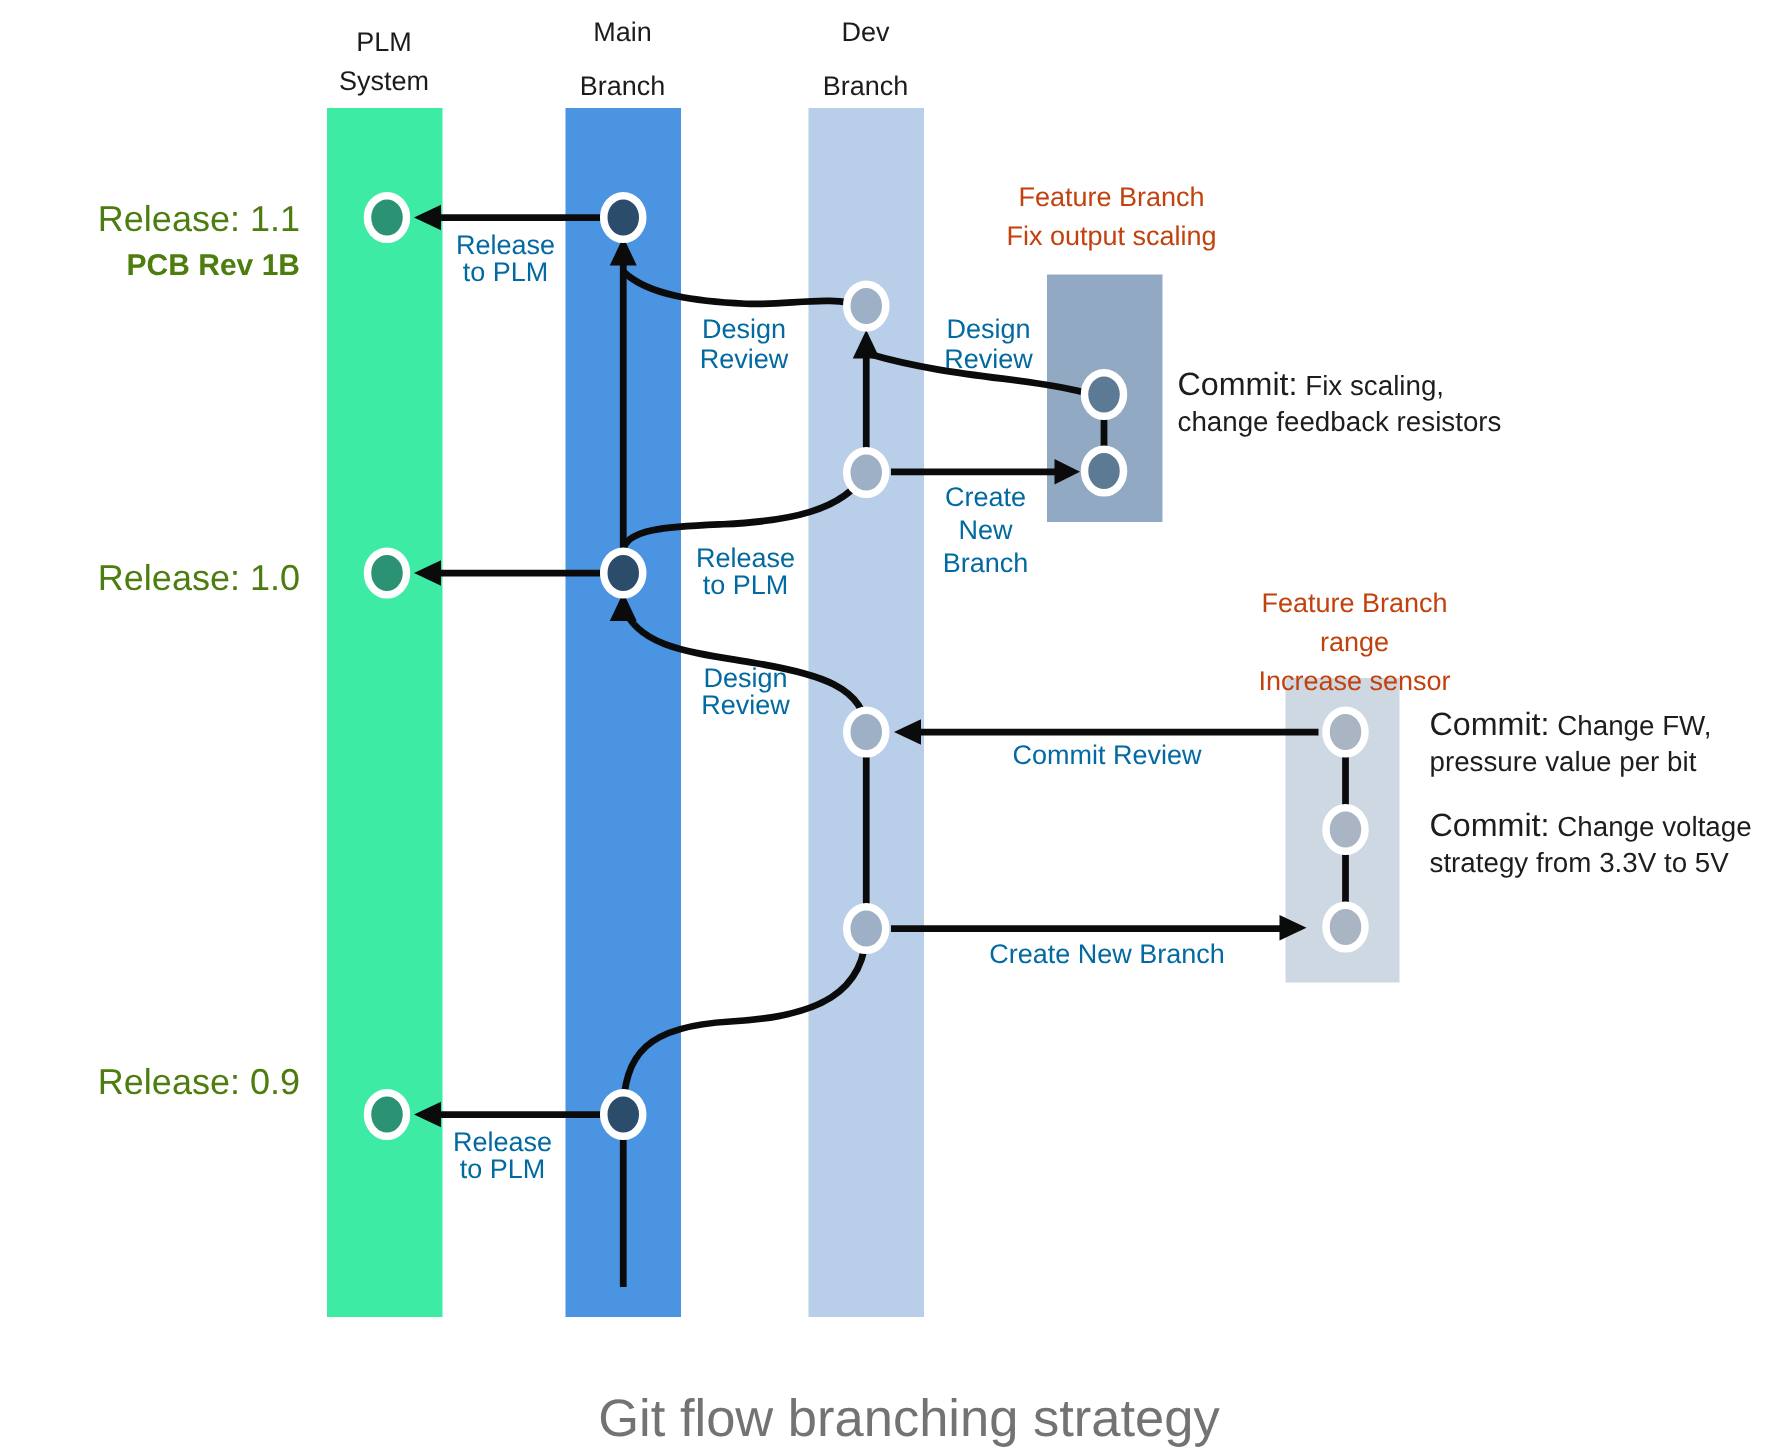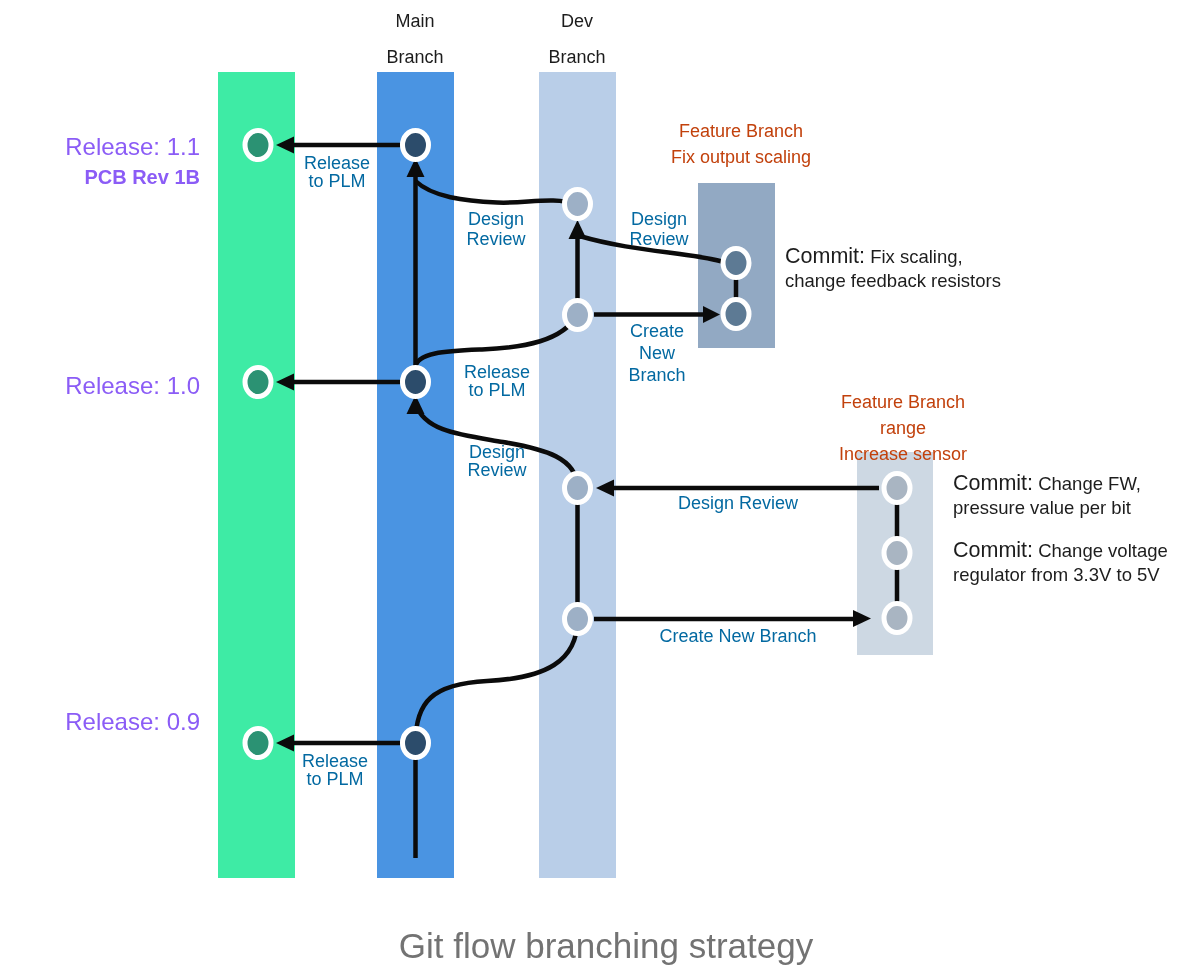--- a/index.html
+++ b/index.html
@@ -2,21 +2,21 @@
 <html style="--c-plm_band: #3EEBA5; --c-plm_node: #2B9273; --c-main_band: #4A94E2; --c-main_node: #2C4C6B; --c-dev_band: #B9CEE8; --c-dev_node: #9DB0C6; --c-feature1_box: #92A9C3; --c-feature1_node: #5D7A94; --c-feature2_box: #CDD8E3; --c-feature2_node: #A9B5C2; --c-edge: #0B0B0B; --c-text: #1D1D1D;"><head>
 <meta charset="utf-8">
 <style>
   html,body{margin:0;padding:0;background:#ffffff;}
   body{font-family:"Liberation Sans","DejaVu Sans",sans-serif;}
   .stage{position:relative;width:1183px;height:970px;background:#ffffff;overflow:hidden;}
   .stage svg{position:absolute;left:0;top:0;}
   .colhead{position:absolute;width:160px;text-align:center;font-size:18px;color:#1c1c1c;}
   .colhead .l1{display:block;line-height:22px;}
   .colhead .l2{display:block;line-height:22px;}
-  .release{position:absolute;left:0;width:200px;text-align:right;color:#8b5cf6;}
+  .release{position:absolute;left:0;width:200px;text-align:right;color:#4d7c0f;}
   .release .ver{display:block;font-size:24px;line-height:28px;}
   .release .pcb{display:block;font-size:20px;line-height:24px;margin-top:4px;font-weight:bold;}
   .elabel{position:absolute;font-size:18px;line-height:18px;text-align:center;color:#0369a1;}
   .elabel span{display:block;}
   .fhead{position:absolute;text-align:center;font-size:18px;line-height:26px;color:#c2410c;}
   .fhead span{display:block;}
   .commit{position:absolute;font-size:18.5px;line-height:24px;color:#1d1d1d;white-space:nowrap;}
   .commit-prefix{font-size:21.5px;}
   .title{position:absolute;left:256px;top:926px;width:700px;text-align:center;font-size:35px;color:#737373;}
 </style>
@@ -77,20 +77,24 @@
       <ellipse cx="577.5" cy="488" rx="13" ry="14.5" style="fill:var(--c-dev_node,#9DB0C6)"></ellipse>
       <ellipse cx="577.5" cy="619" rx="13" ry="14.5" style="fill:var(--c-dev_node,#9DB0C6)"></ellipse>
       <ellipse cx="736" cy="263" rx="13" ry="14.5" style="fill:var(--c-feature1_node,#5D7A94)"></ellipse>
       <ellipse cx="736" cy="314" rx="13" ry="14.5" style="fill:var(--c-feature1_node,#5D7A94)"></ellipse>
       <ellipse cx="897" cy="488" rx="13" ry="14.5" style="fill:var(--c-feature2_node,#A9B5C2)"></ellipse>
       <ellipse cx="897" cy="553" rx="13" ry="14.5" style="fill:var(--c-feature2_node,#A9B5C2)"></ellipse>
       <ellipse cx="897" cy="618" rx="13" ry="14.5" style="fill:var(--c-feature2_node,#A9B5C2)"></ellipse>
     </g>
   </svg>
 
+  <div class="colhead" style="left:176px;top:17px;">
+    <span class="l1">PLM</span>
+    <span class="l2" style="margin-top:4px;">System</span>
+  </div>
   <div class="colhead" style="left:335px;top:10px;">
     <span class="l1">Main</span>
     <span class="l2" style="margin-top:14px;">Branch</span>
   </div>
   <div class="colhead" style="left:497px;top:10px;">
     <span class="l1">Dev</span>
     <span class="l2" style="margin-top:14px;">Branch</span>
   </div>
 
   <div class="release" style="top:133px;">
@@ -132,39 +136,39 @@
   </div>
   <div class="elabel" style="left:614px;top:209px;width:90px;line-height:20px;">
     <span>Design</span>
     <span>Review</span>
   </div>
   <div class="elabel" style="left:452px;top:443px;width:90px;">
     <span>Design</span>
     <span>Review</span>
   </div>
   <div class="elabel" style="left:663px;top:494px;width:150px;">
-    <span>Design Review</span>
+    <span>Commit Review</span>
   </div>
   <div class="elabel" style="left:607px;top:320px;width:100px;line-height:22px;">
     <span>Create</span>
     <span>New</span>
     <span>Branch</span>
   </div>
   <div class="elabel" style="left:648px;top:627px;width:180px;">
     <span>Create New Branch</span>
   </div>
 
   <div class="commit" style="left:785px;top:244px;">
     <span class="commit-prefix">Commit:</span> <span>Fix scaling,</span><br>
     <span>change feedback resistors</span>
   </div>
   <div class="commit" style="left:953px;top:471px;">
     <span class="commit-prefix">Commit:</span> <span>Change FW,</span><br>
     <span>pressure value per bit</span>
   </div>
   <div class="commit" style="left:953px;top:538px;">
     <span class="commit-prefix">Commit:</span> <span>Change voltage</span><br>
-    <span>regulator from 3.3V to 5V</span>
+    <span>strategy from 3.3V to 5V</span>
   </div>
 
   <div class="title">Git flow branching strategy</div>
 
 </div>
 
 </body></html>

